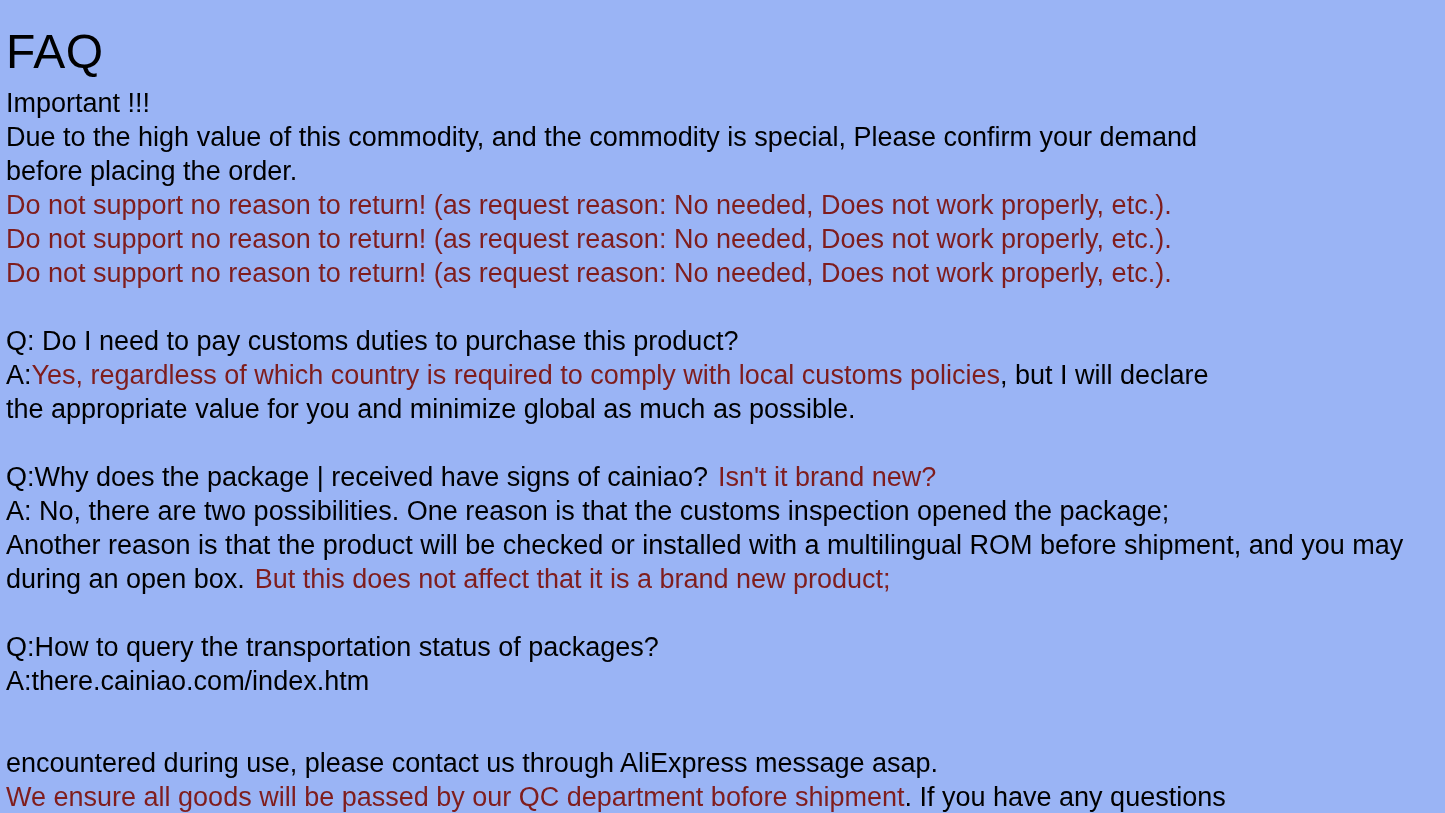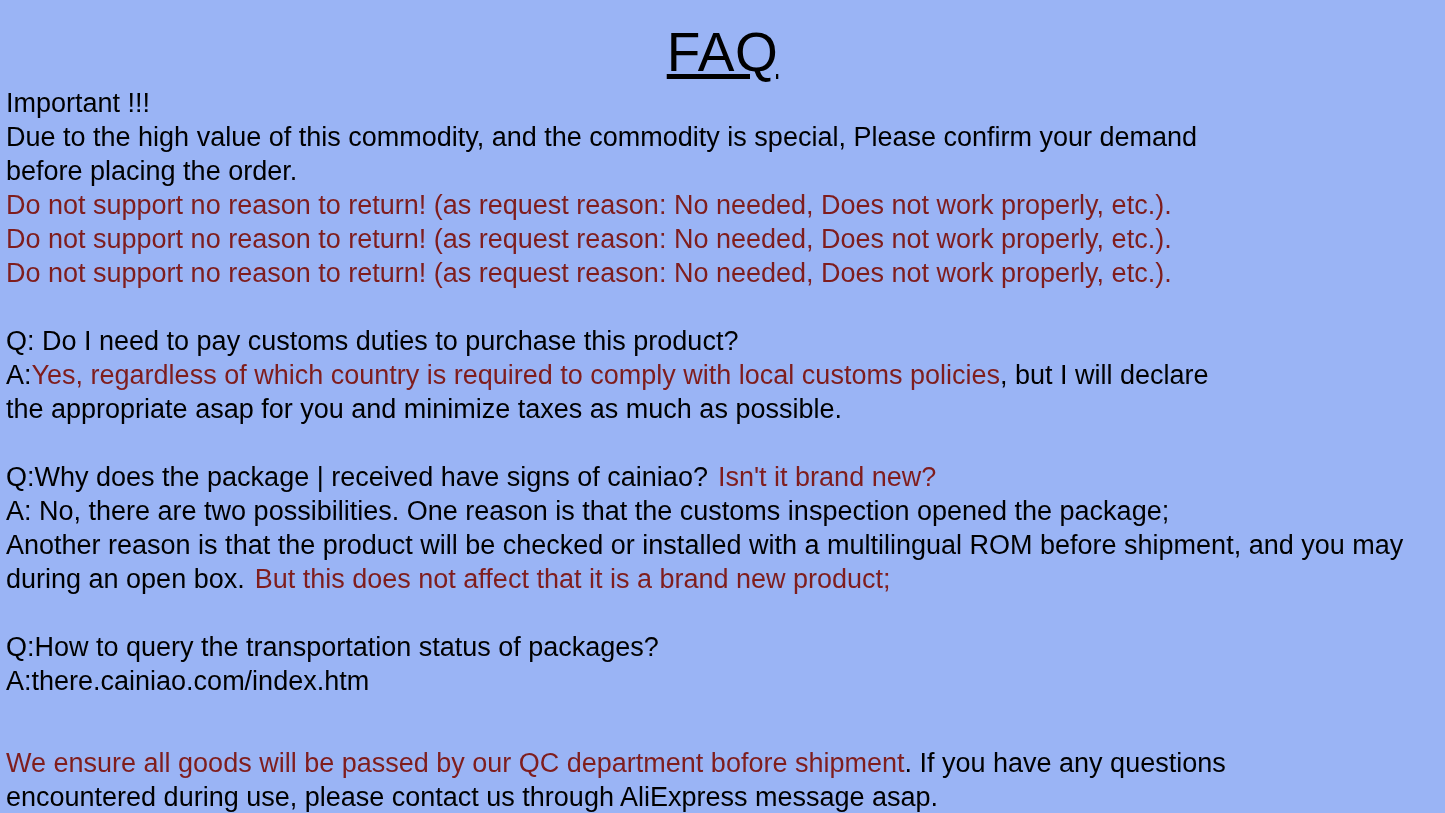--- a/index.html
+++ b/index.html
@@ -15,27 +15,25 @@
     overflow: hidden;
   }
   .page {
     position: relative;
     width: 1445px;
     height: 813px;
     box-sizing: border-box;
     padding: 0 6px;
   }
   .title {
-    text-align: center;
-    font-size: 55px;
+    font-size: 48px;
     line-height: 52px;
     font-weight: normal;
     margin: 26px 0 4px 0;
     letter-spacing: 0.5px;
-    text-decoration: underline;
   }
   .body-text {
     font-size: 27px;
     line-height: 34px;
     margin-top: 8px;
   }
   .line {
     white-space: nowrap;
   }
   .red {
@@ -62,34 +60,34 @@
     <div class="line">before placing the order.</div>
 
     <div class="line red">Do not support no reason to return! (as request reason: No needed, Does not work properly, etc.).</div>
     <div class="line red">Do not support no reason to return! (as request reason: No needed, Does not work properly, etc.).</div>
     <div class="line red">Do not support no reason to return! (as request reason: No needed, Does not work properly, etc.).</div>
 
     <div class="blank"></div>
 
     <div class="line">Q: Do I need to pay customs duties to purchase this product?</div>
     <div class="line"><span>A:</span><span class="red">Yes, regardless of which country is required to comply with local customs policies</span><span>, but I will declare</span></div>
-    <div class="line">the appropriate asap for you and minimize taxes as much as possible.</div>
+    <div class="line">the appropriate value for you and minimize global as much as possible.</div>
 
     <div class="blank"></div>
 
     <div class="line"><span>Q:Why does the package | received have signs of cainiao?</span><span class="red" style="margin-left:10px;">Isn't it brand new?</span></div>
     <div class="line">A: No, there are two possibilities. One reason is that the customs inspection opened the package;</div>
     <div class="line">Another reason is that the product will be checked or installed with a multilingual ROM before shipment, and you may</div>
     <div class="line"><span>during an open box.</span><span class="red" style="margin-left:10px;">But this does not affect that it is a brand new product;</span></div>
 
     <div class="blank"></div>
 
     <div class="line">Q:How to query the transportation status of packages?</div>
     <div class="line">A:there.cainiao.com/index.htm</div>
 
     <div class="blank"></div>
     <div class="blank-small"></div>
 
+    <div class="line">encountered during use, please contact us through AliExpress message asap.</div>
     <div class="line"><span class="red">We ensure all goods will be passed by our QC department bofore shipment</span><span>. If you have any questions</span></div>
-    <div class="line">encountered during use, please contact us through AliExpress message asap.</div>
 
   </div>
 </div>
 
 </body></html>

